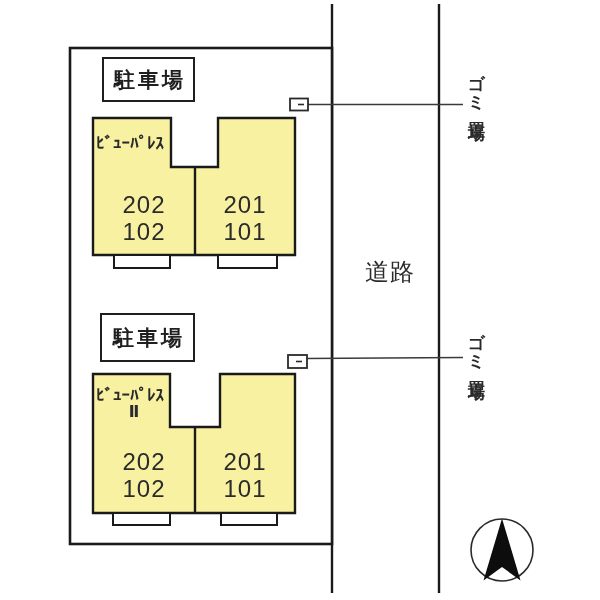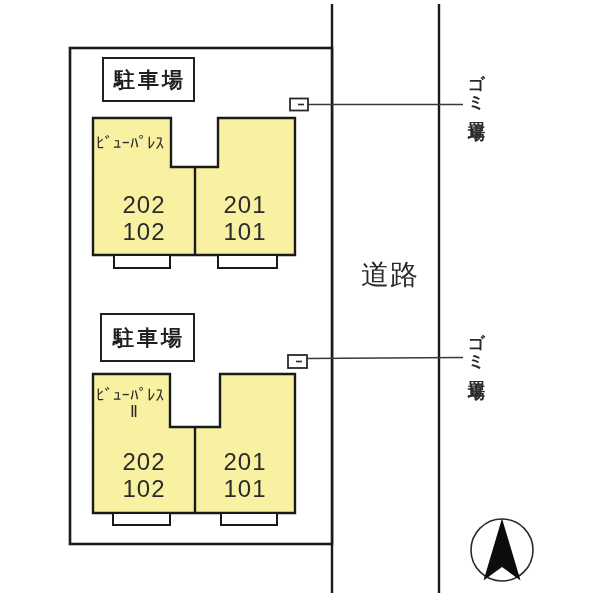--- a/index.html
+++ b/index.html
@@ -13,41 +13,41 @@
   .parking-box {
     position:absolute; border:2px solid #1f1f1f; background:#ffffff;
     display:flex; align-items:center; justify-content:center;
     font-size:21px; letter-spacing:3px; font-weight:600; color:#1f1f1f;
     text-indent:3px;
   }
   .pbox1 { left:102px; top:57px;  width:89px; height:41px; }
   .pbox2 { left:100px; top:313px; width:91px; height:45px; }
 
   .bname {
-    position:absolute; font-size:17px; font-weight:400; color:#2a2a2a;
+    position:absolute; font-size:17px; font-weight:700; color:#2a2a2a;
     line-height:16px; white-space:nowrap;
   }
   .bname1 { left:96px; top:136px; }
   .bname2 { left:96px; top:388px; width:76px; white-space:normal; text-align:center; }
   .bname2 .l1 { display:block; white-space:nowrap; text-align:left; }
   .bname2 .l2 { display:block; text-align:center; font-size:16px; }
 
   .units {
     position:absolute; text-align:center; font-size:24px; line-height:27px;
     font-weight:500; color:#2b2b2b; letter-spacing:1px;
   }
   .units span { display:block; }
   .u1l { left:93px;  top:191px; width:102px; }
   .u1r { left:195px; top:191px; width:100px; }
   .u2l { left:93px;  top:448px; width:102px; }
   .u2r { left:195px; top:448px; width:100px; }
 
   .road-label {
     position:absolute; left:358px; top:256px; width:64px; text-align:center;
-    font-size:28px; letter-spacing:1px; color:#2a2a2a; font-weight:500;
+    font-size:24px; letter-spacing:1px; color:#2a2a2a; font-weight:500;
   }
 
   .v-label {
     position:absolute; writing-mode:vertical-rl; text-orientation:upright;
     font-size:17px; letter-spacing:4px; color:#2a2a2a; font-weight:600;
     line-height:22px;
   }
   .glabel1 { left:465px; top:61px; }
   .glabel2 { left:465px; top:320px; }
 </style>

